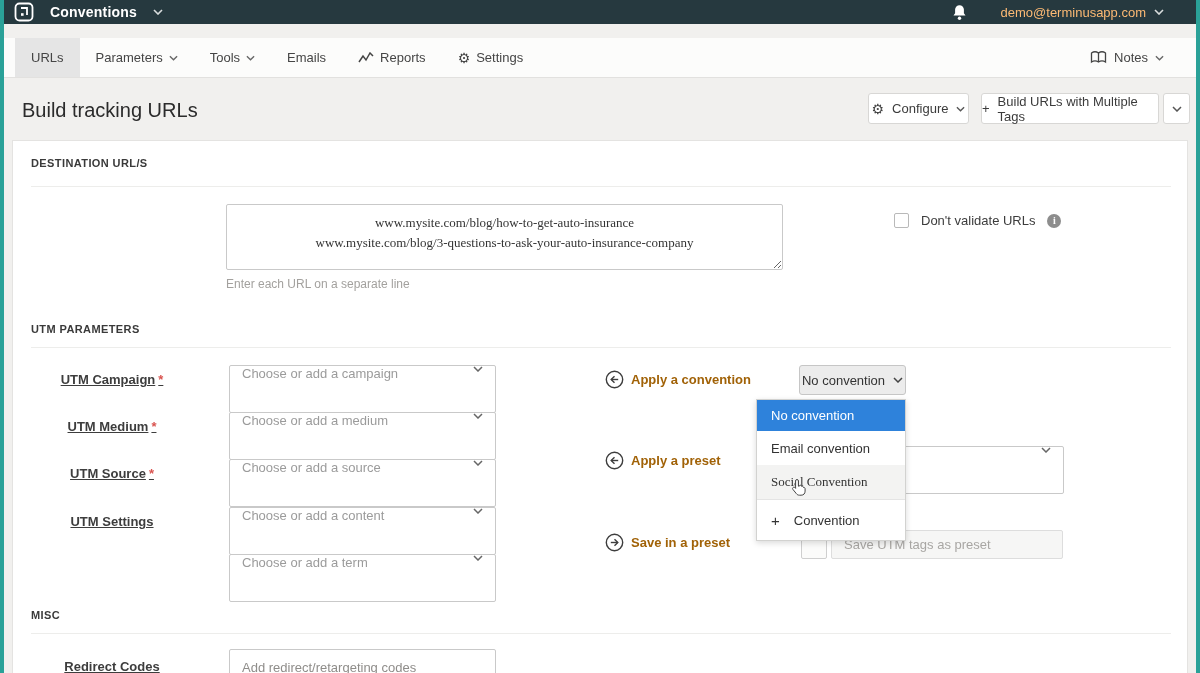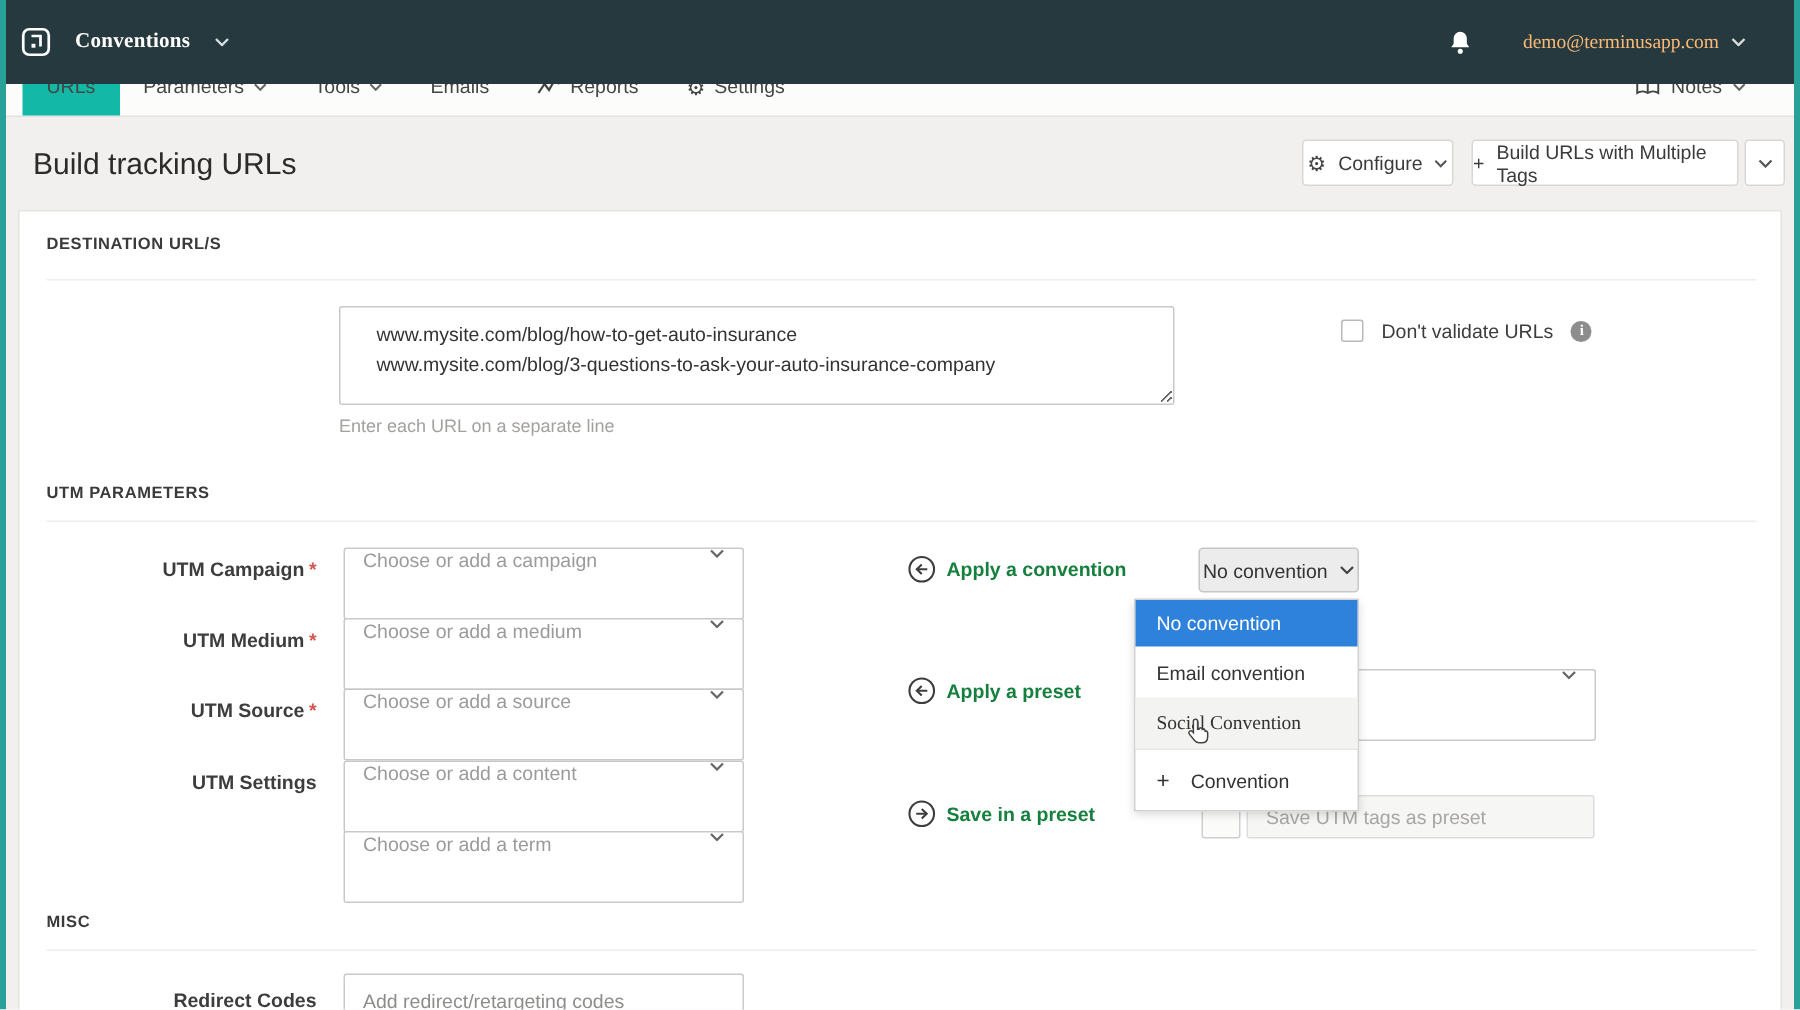--- a/index.html
+++ b/index.html
@@ -3,72 +3,72 @@
 <meta charset="utf-8">
 <style>
   * { margin:0; padding:0; box-sizing:border-box; }
   html,body { width:1200px; height:673px; overflow:hidden; }
   body { position:relative; font-family:"Liberation Sans",sans-serif; background:#f1f0ee; color:#3d3d3d; }
 
   .edge { position:absolute; top:0; bottom:0; width:4px; background:#2aa198; z-index:60; }
   .edge.left { left:0; } .edge.right { right:0; }
 
   
-  .topbar { position:absolute; left:0; top:0; width:1200px; height:56px; background:#26393f;
-            display:flex; align-items:center; padding:0 36px 0 14px; z-index:10;font-family:Liberation Serif, serif; }
+  .topbar { position:absolute; left:0; top:0; width:1200px; height:24px; background:#26393f;
+            display:flex; align-items:center; padding:0 36px 0 14px; z-index:10; }
   .topbar .brand { display:flex; align-items:center; gap:16px; cursor:pointer; }
   .topbar .brand-label { color:#fff; font-size:14px; font-weight:bold; letter-spacing:.2px; }
   .chev { display:inline-block; }
   .topbar .spacer { flex:1; }
   .topbar .bell { margin-right:34px; cursor:pointer; display:flex; }
   .topbar .account { display:flex; align-items:center; gap:8px; color:#fdba74; font-size:13px; cursor:pointer; }
 
   
   .nav2 { position:absolute; left:0; top:38px; width:1200px; height:40px; background:#fcfcfb;
           border-bottom:1px solid #e2e1df; display:flex; align-items:stretch; padding:0 36px 0 15px;
           font-size:13px; color:#454545; z-index:9; }
   .nav2 .tab { display:flex; align-items:center; gap:6px; padding:0 16px; cursor:pointer; }
-  .nav2 .tab.active { background:#14b8a6;align-items:center; }
+  .nav2 .tab.active { background:#e5e5e5;align-items:center; }
   .nav2 .notes { margin-left:auto; display:flex; align-items:center; gap:7px; cursor:pointer; }
   .gear-glyph { font-size:14px; line-height:1; color:#444; }
 
   
   .pagehead { position:absolute; left:6px; top:79px; width:1200px; height:61px; background:#f1f0ee; }
   .page-title { position:absolute; left:16px; top:20px; font-size:20px; color:#2b2b2b; }
   .btn { position:absolute; top:14px; height:31px; background:#fff; border:1px solid #d8d7d5; border-radius:3px;
          display:flex; align-items:center; justify-content:center; gap:8px; font-size:13px; color:#3b3b3b; cursor:pointer; }
   .btn-configure { left:862px; width:101px; }
   .btn-build { left:975px; width:178px; }
   .btn-caret { left:1157px; width:27px; }
 
   
   .panel { position:absolute; left:12px; top:140px; width:1176px; height:600px; background:#fff;
            border:1px solid #e4e3e1; border-bottom:none; }
   .sec-title { position:absolute; left:18px; font-size:11px; font-weight:bold; color:#3a3a3a; letter-spacing:.4px; }
   .divider { position:absolute; left:18px; width:1140px; height:1px; background:#ededeb; }
 
   textarea.urls { position:absolute; left:213px; top:63px; width:557px; height:66px; resize:both;
-                  border:1px solid #c9c9c9; border-radius:2px; padding:8px 24px; font-family:Liberation Sans, sans-serif;
-                  font-size:13px; line-height:20px; color:#333; outline:none; }
+                  border:1px solid #c9c9c9; border-radius:2px; padding:8px 12px; font-family:Liberation Serif, serif;
+                  font-size:13px; line-height:20px; color:#333; outline:none;text-align:center; }
   .hint { position:absolute; left:213px; top:136px; font-size:12px; color:#a3a19e; }
 
   .checkbox { display:inline-block; width:15px; height:15px; border:1px solid #b9b9b9; border-radius:2px; background:#fff; cursor:pointer; }
   .novalidate { position:absolute; left:881px; top:72px; display:flex; align-items:center; gap:12px; font-size:13px; color:#3c3c3c; }
   .info-dot { display:inline-flex; width:14px; height:14px; border-radius:50%; background:#8d8d8d; color:#fff;
               font-size:10px; font-weight:bold; align-items:center; justify-content:center; font-family:"Liberation Serif",serif; }
 
-  .frow-label { position:absolute; left:0; width:198px; text-align:right; font-size:13px; font-weight:bold;
-                color:#3d3d3d; line-height:30px; }
+  .frow-label { position:absolute; left:0; width:198px; text-align:center; font-size:13px; font-weight:bold;
+                color:#3d3d3d; line-height:30px;text-decoration:underline; }
   .req { color:#d9534f; margin-left:3px; font-weight:bold; }
   .sel { position:absolute; height:48px; border:1px solid #c9c9c9; border-radius:2px; background:#fff;
          display:flex; padding:0 12px; font-size:13px; color:#9b9b9b; cursor:pointer; }
   .sel .chev { margin-left:auto; color:#666; }
   .utm-sel { left:216px; width:267px; }
 
-  .convrow-label { position:absolute; font-size:13px; font-weight:bold; color:#15803d; }
+  .convrow-label { position:absolute; font-size:13px; font-weight:bold; color:#a16207; }
   .circle-ic { position:absolute; width:19px; height:19px; }
 
   .conv-btn { position:absolute; left:786px; top:224px; width:107px; height:30px; background:#ececec;
               border:1px solid #c6c6c6; border-radius:3px; display:flex; align-items:center; justify-content:center;
               gap:8px; font-size:13px; color:#333; cursor:pointer; }
 
   .preset-sel { left:786px; top:305px; width:265px; color:#9b9b9b; z-index:5; }
 
   .save-box { position:absolute; left:788px; top:389px; width:26px; height:29px; border:1px solid #cfcfcf;
               border-radius:2px; background:#fbfbfa; z-index:5; cursor:pointer; }

